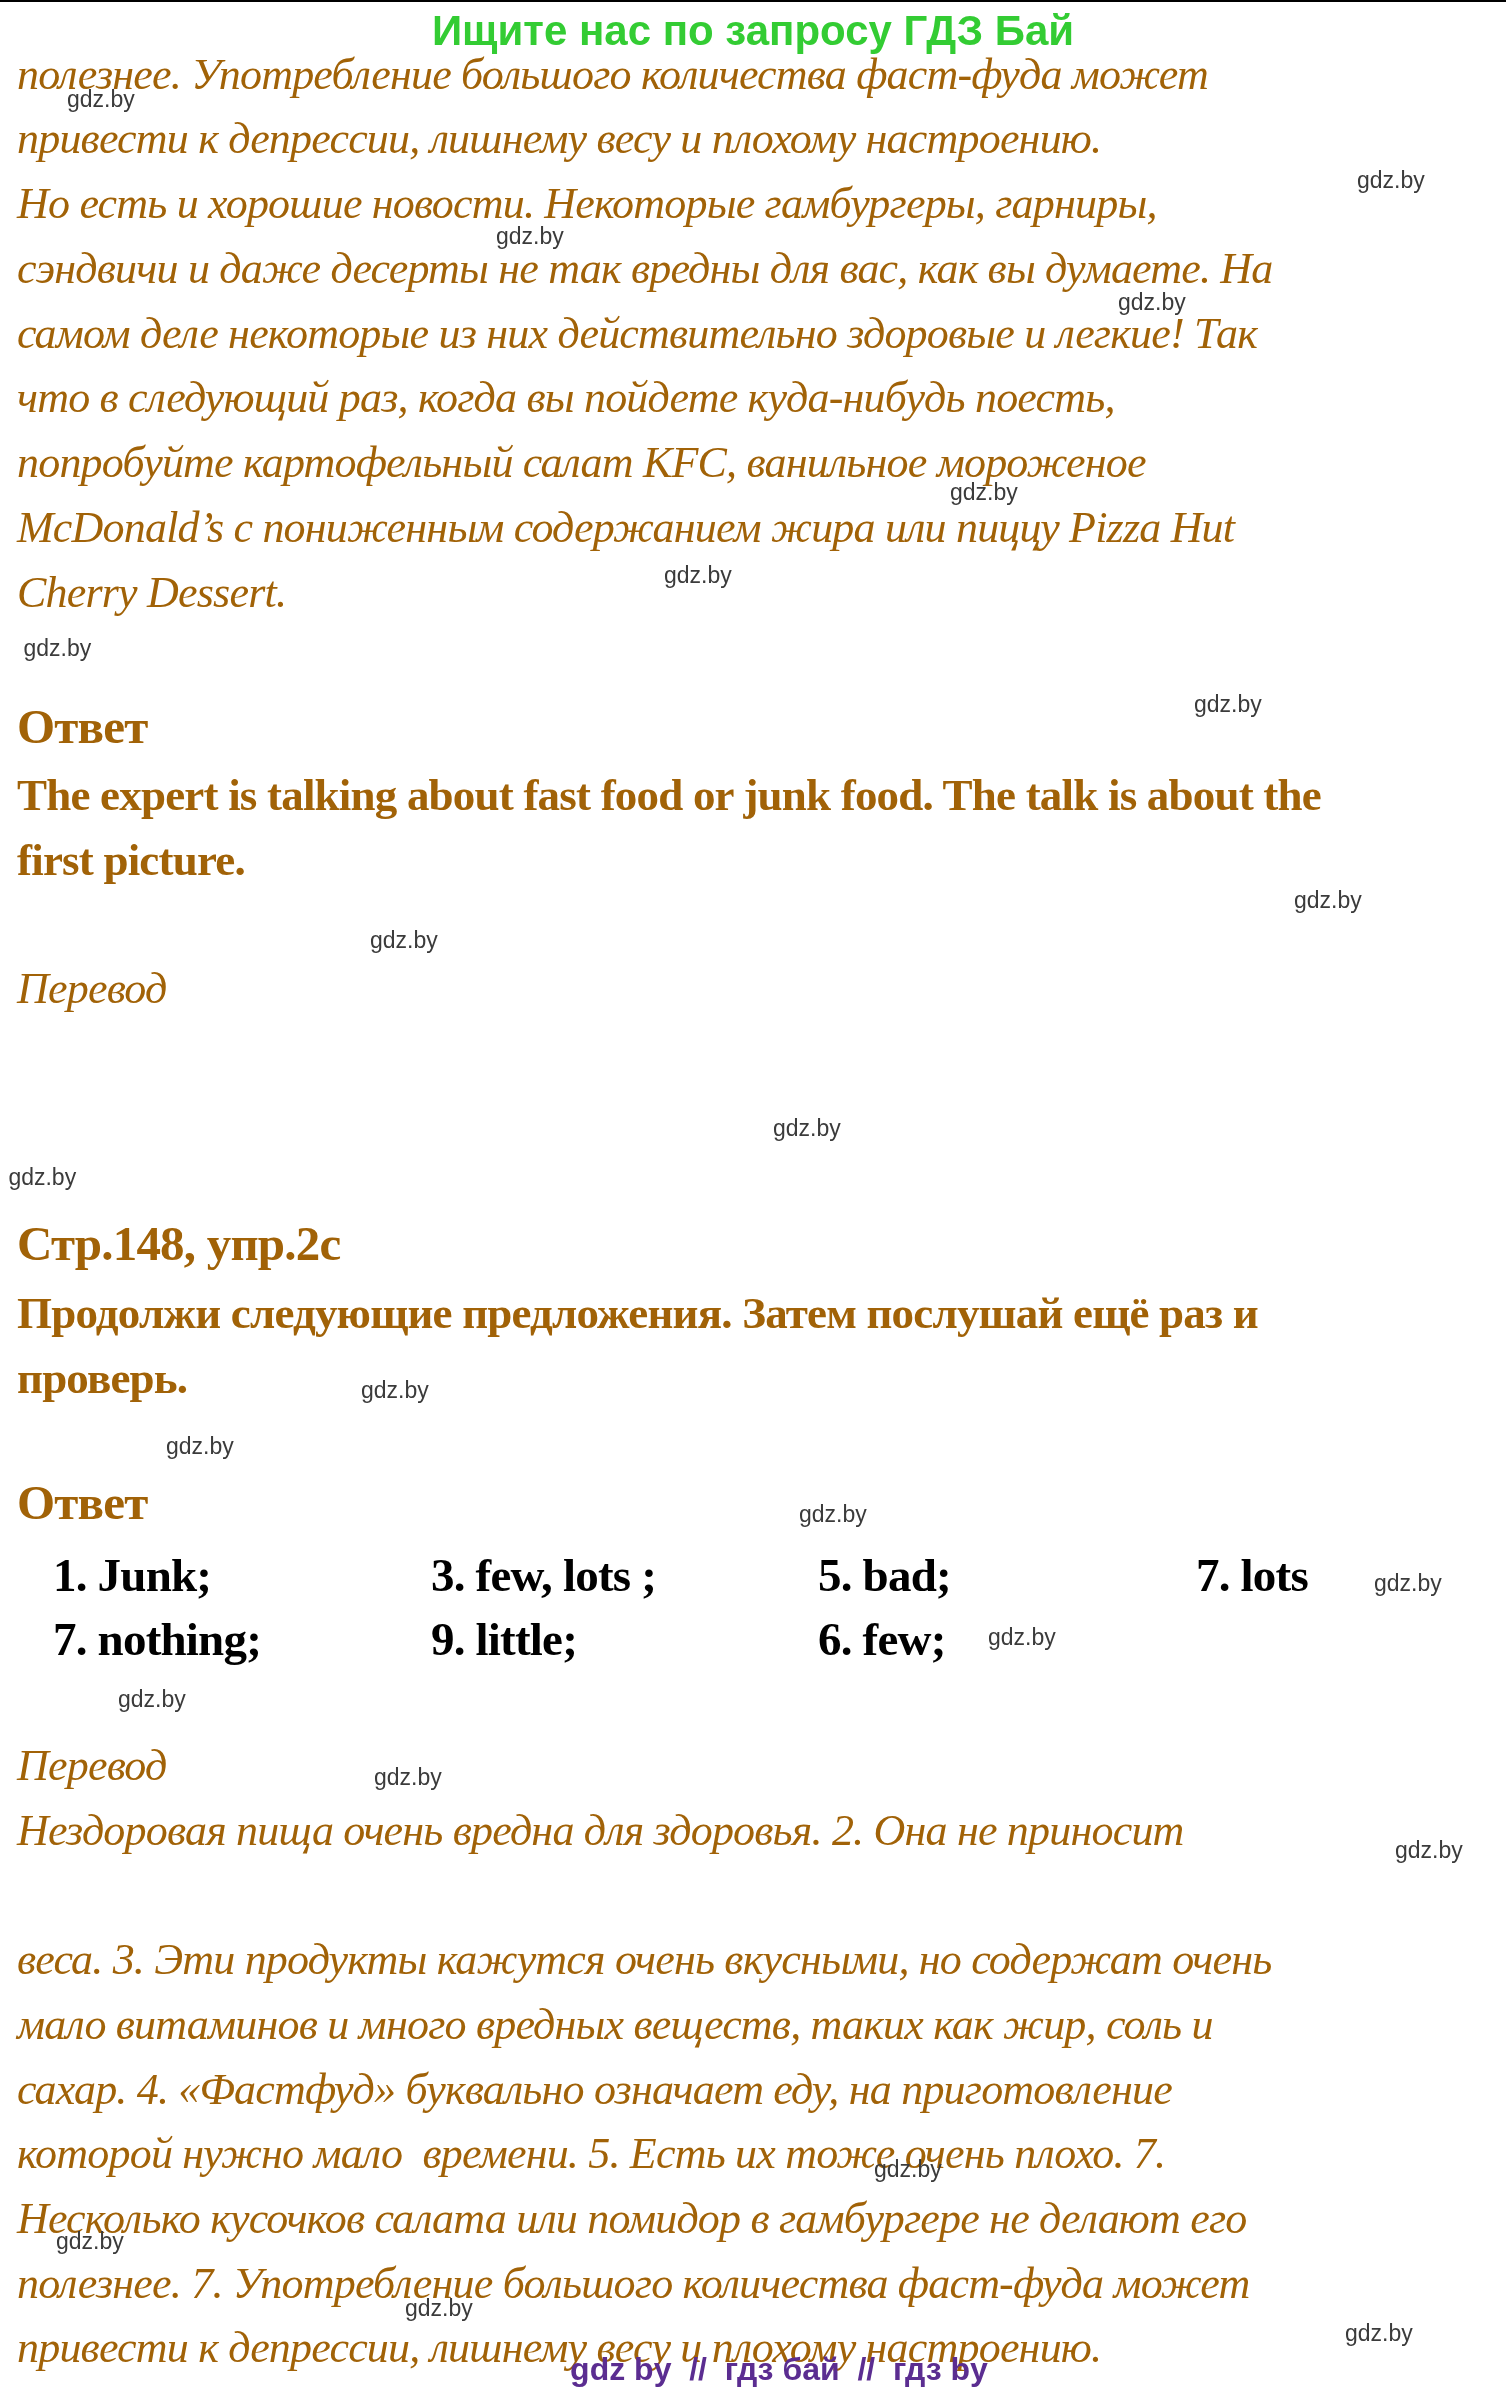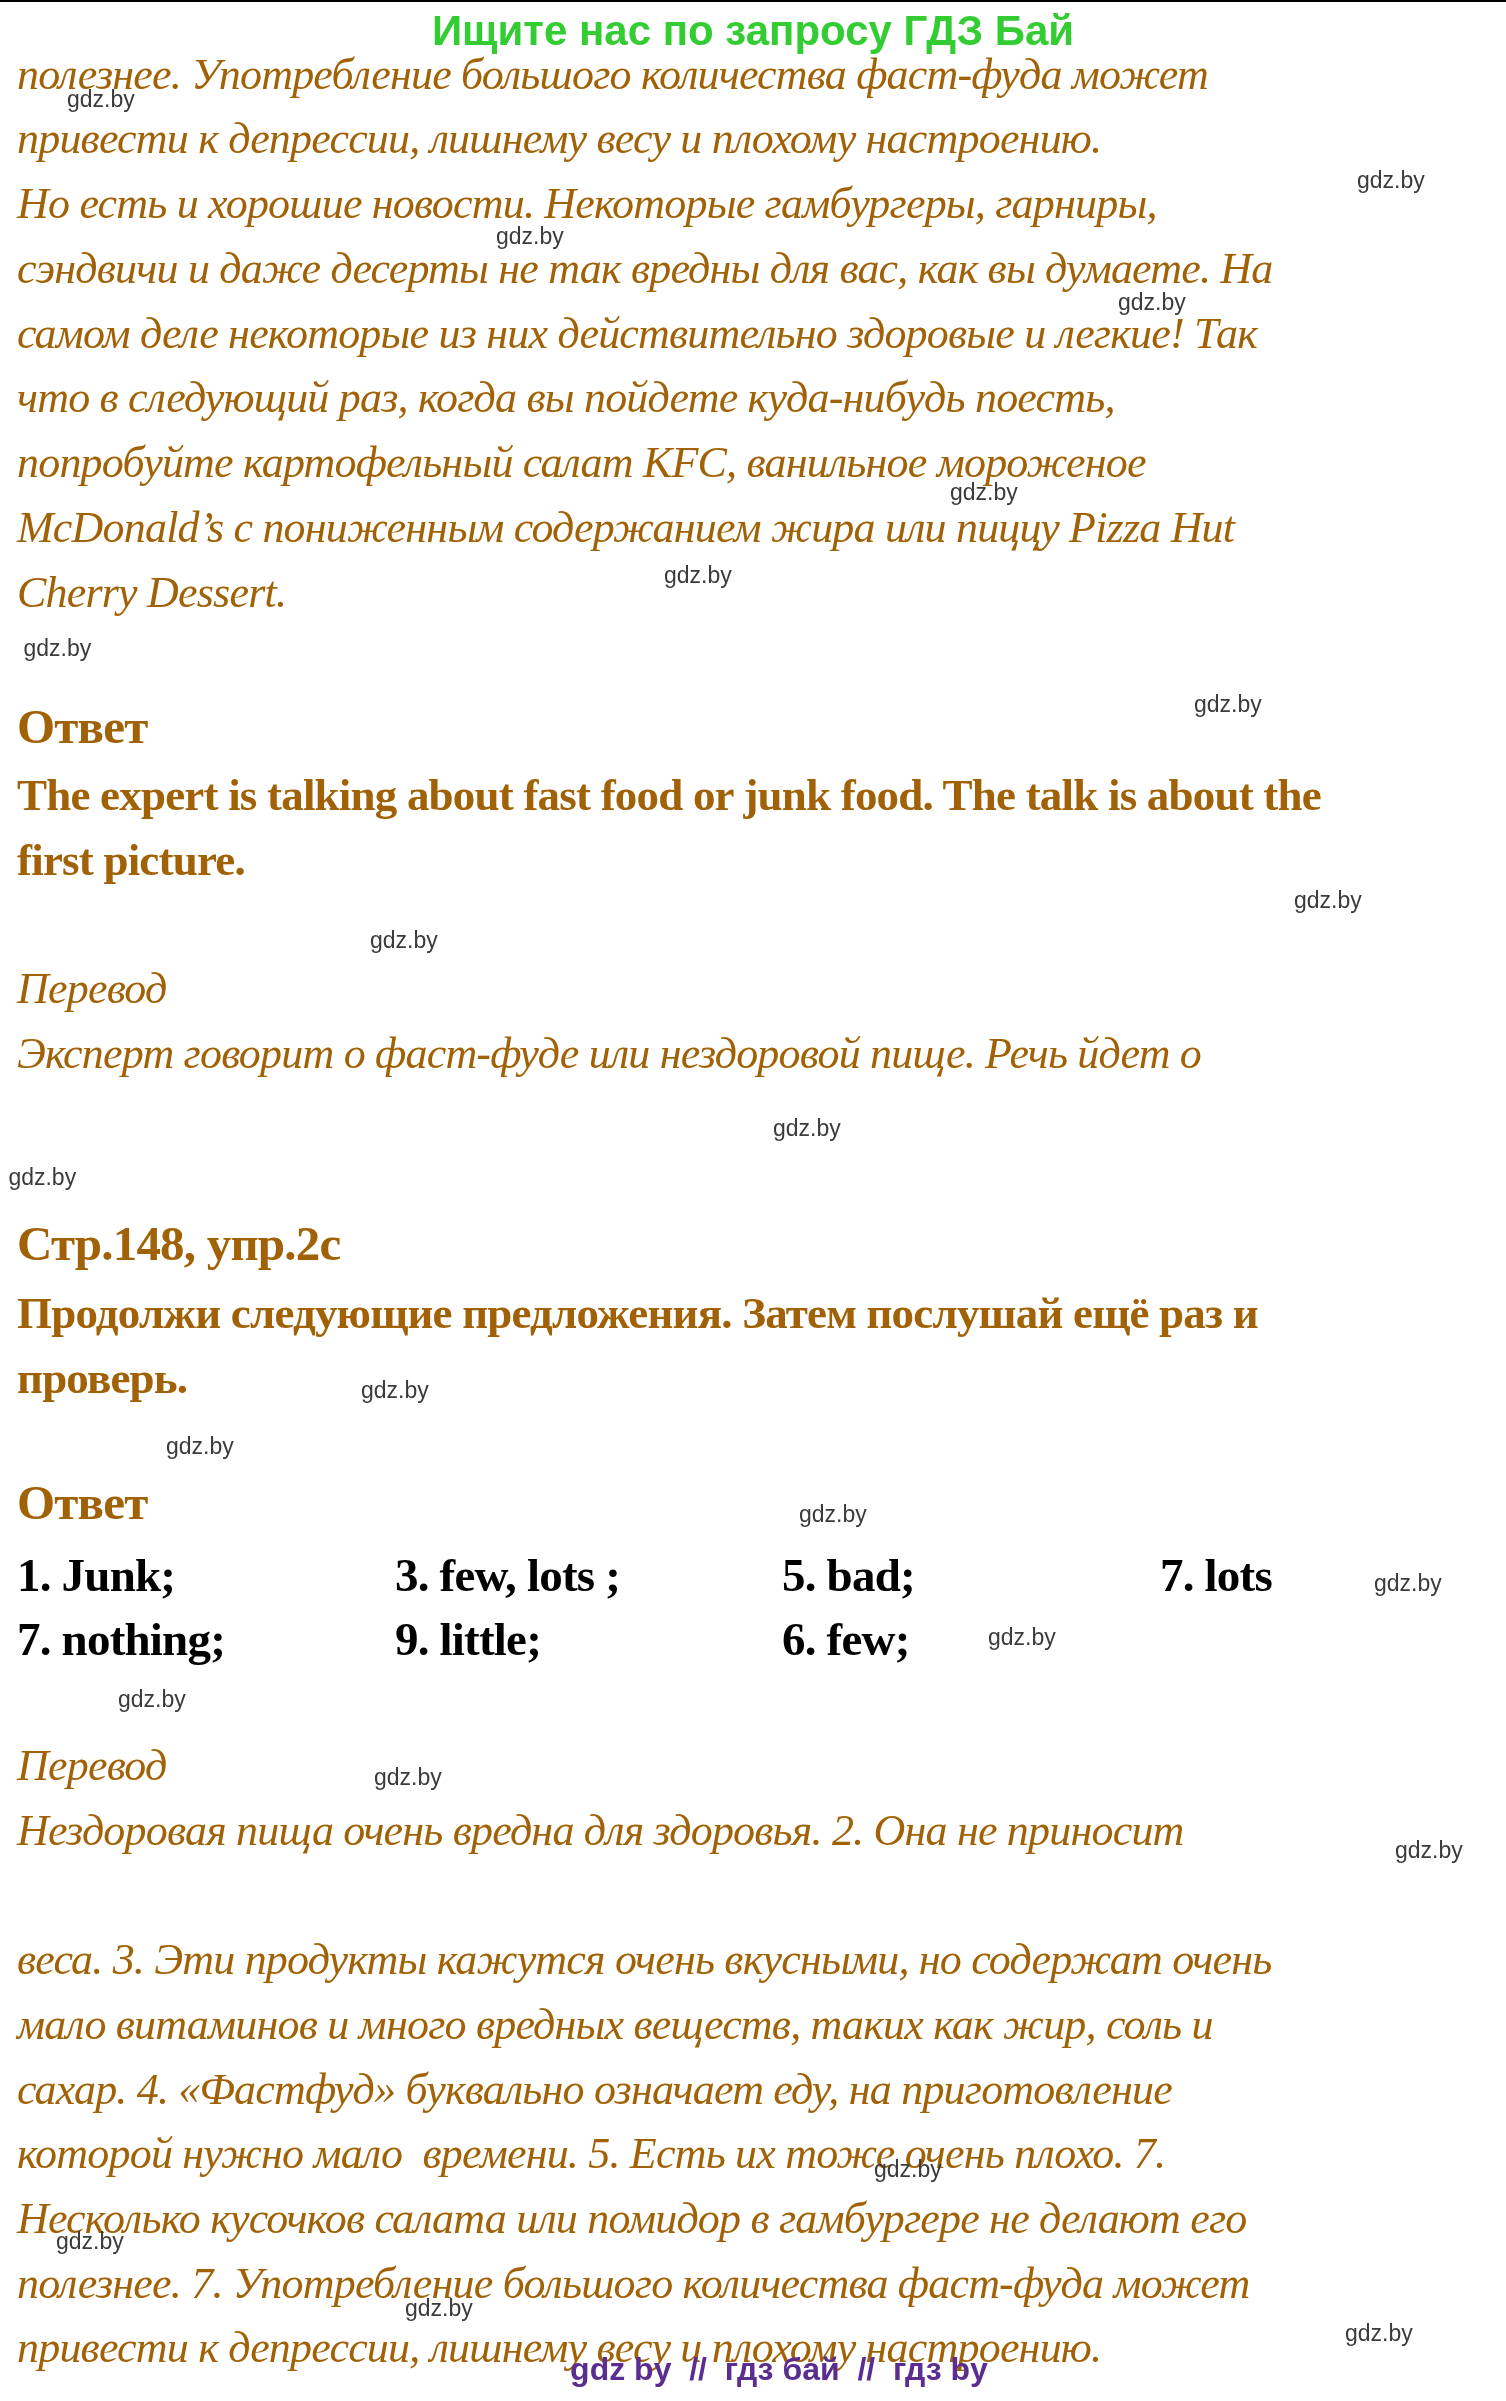--- a/index.html
+++ b/index.html
@@ -35,20 +35,21 @@
   .bold { font-weight: bold;  font-size: 45px; }
   .heading { font-size: 49px; }
   .ans {
     position: absolute;
     color: #000;
     white-space: pre;
     font-family: "Liberation Serif", "DejaVu Serif", serif;
     font-weight: bold;
     font-size: 47px;
     letter-spacing: -0.8px;
+    margin-left: 36px;
   }
   .wm {
     position: absolute;
     font-family: "Liberation Sans", "DejaVu Sans", sans-serif;
     font-size: 23px;
     white-space: pre;
   }
   .footer {
     position: absolute;
     top: 2349px; left: 0;
@@ -75,21 +76,20 @@
   <div class="line it" style="top:372px">что в следующий раз, когда вы пойдете куда-нибудь поесть,</div>
   <div class="line it" style="top:437px">попробуйте картофельный салат KFC, ванильное мороженое</div>
   <div class="line it" style="top:502px">McDonald’s с пониженным содержанием жира или пиццу Pizza Hut</div>
   <div class="line it" style="top:567px">Cherry Dessert.</div>
 
   <div class="line bold heading" style="top:698px">Ответ</div>
   <div class="line bold" style="top:769px">The expert is talking about fast food or junk food. The talk is about the</div>
   <div class="line bold" style="top:834px">first picture.</div>
 
   <div class="line it" style="top:963px">Перевод</div>
-  <div class="line it" style="top:1028px">Эксперт говорит о фаст-фуде или нездоровой пище. Речь йдет о</div>
 
   <div class="line bold heading" style="top:1215px">Стр.148, упр.2c</div>
   <div class="line bold" style="top:1287px">Продолжи следующие предложения. Затем послушай ещё раз и</div>
   <div class="line bold" style="top:1352px">проверь.</div>
 
   <div class="line bold heading" style="top:1474px">Ответ</div>
   <div class="ans" style="top:1546px; left:17px">1. Junk;</div>
   <div class="ans" style="top:1546px; left:395px">3. few, lots ;</div>
   <div class="ans" style="top:1546px; left:782px">5. bad;</div>
   <div class="ans" style="top:1546px; left:1160px">7. lots</div>

